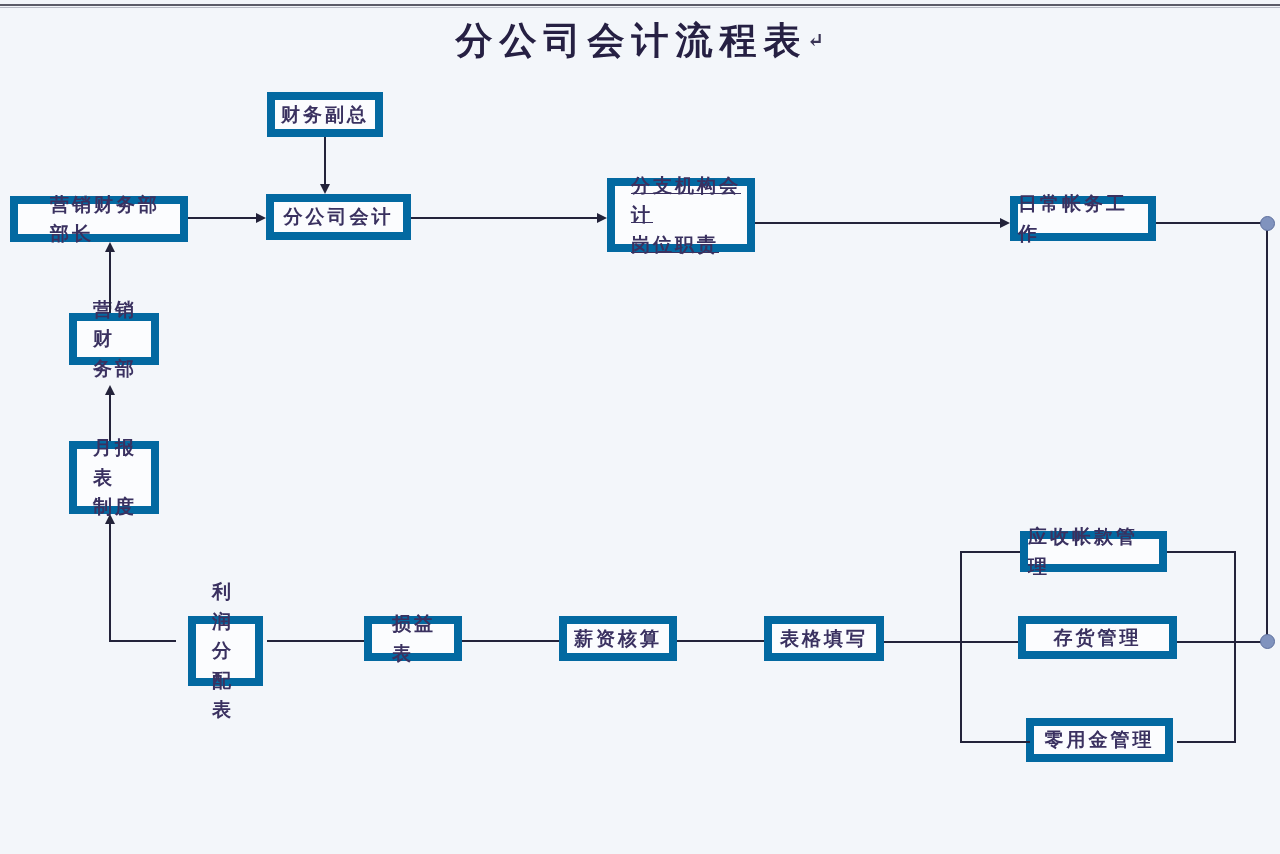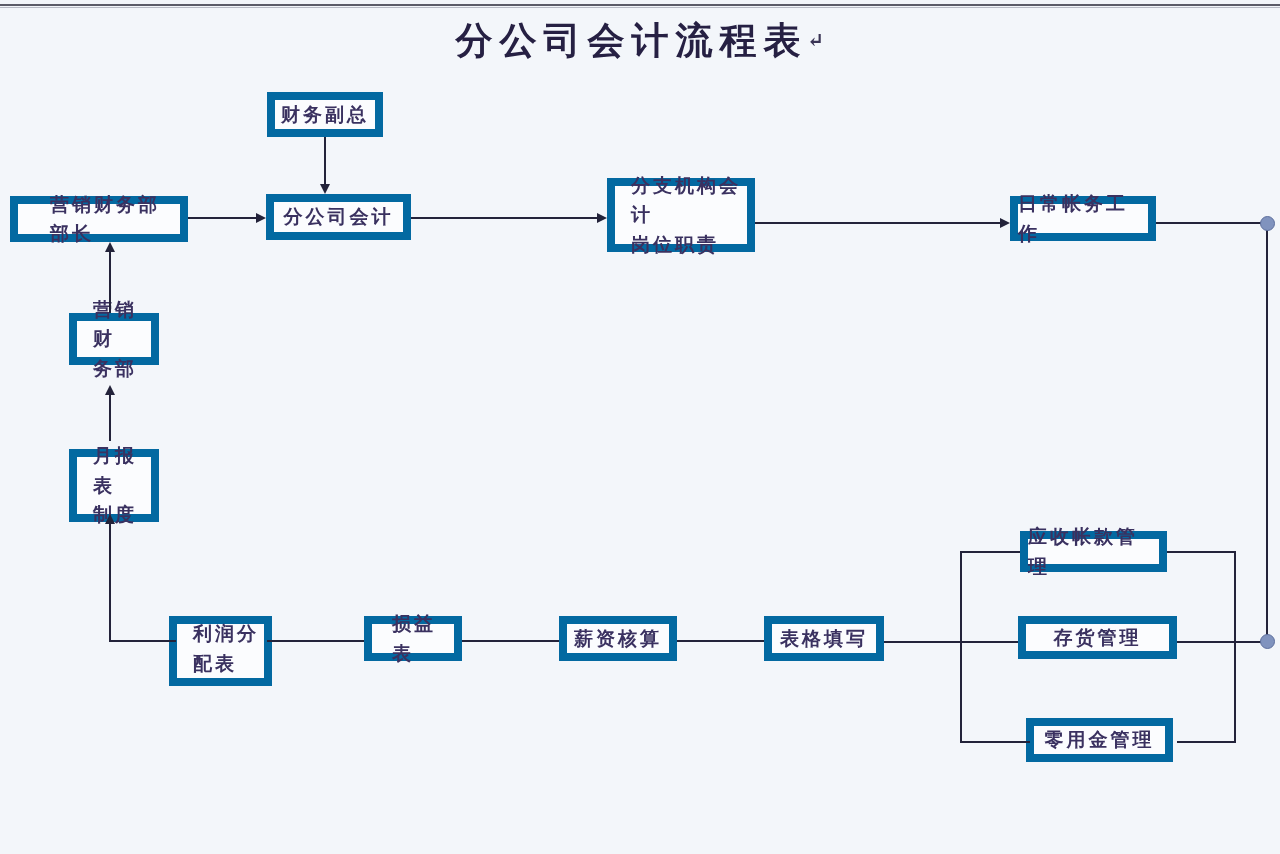--- a/index.html
+++ b/index.html
@@ -24,25 +24,25 @@
     display:flex;align-items:center;justify-content:center;
     font-size:19px;font-weight:700;letter-spacing:3px;color:#3a3160;
     white-space:pre-line;line-height:1.55;
   }
   .node.ml{justify-content:flex-start;padding-left:16px;text-align:left;}
 
   
   .b-cfo{left:267px;top:92px;width:116px;height:45px;}
   .b-head{left:10px;top:196px;width:178px;height:46px;padding-left:32px;}
   .b-acct{left:266px;top:194px;width:145px;height:46px;}
-  .b-duties{left:607px;top:178px;width:148px;height:74px;}
+  .b-duties{left:607px;top:178px;width:148px;height:74px;text-decoration:underline;}
   .b-daily{left:1010px;top:196px;width:146px;height:45px;}
   .b-mkt{left:69px;top:313px;width:90px;height:52px;}
-  .b-monthly{left:69px;top:441px;width:90px;height:73px;margin-top:8px;}
-  .b-profit{left:169px;top:616px;width:103px;height:70px;align-items:flex-end;}
+  .b-monthly{left:69px;top:441px;width:90px;height:73px;}
+  .b-profit{left:188px;top:616px;width:75px;height:70px;}
   .b-income{left:364px;top:616px;width:98px;height:45px;padding-left:20px;}
   .b-payroll{left:559px;top:616px;width:118px;height:45px;}
   .b-form{left:764px;top:616px;width:120px;height:45px;}
   .b-recv{left:1020px;top:531px;width:147px;height:41px;}
   .b-inv{left:1018px;top:616px;width:159px;height:43px;}
   .b-petty{left:1026px;top:718px;width:147px;height:44px;}
 
   .ln{position:absolute;background:#23233a;}
   .h{height:2px;} .v{width:2px;}
 

